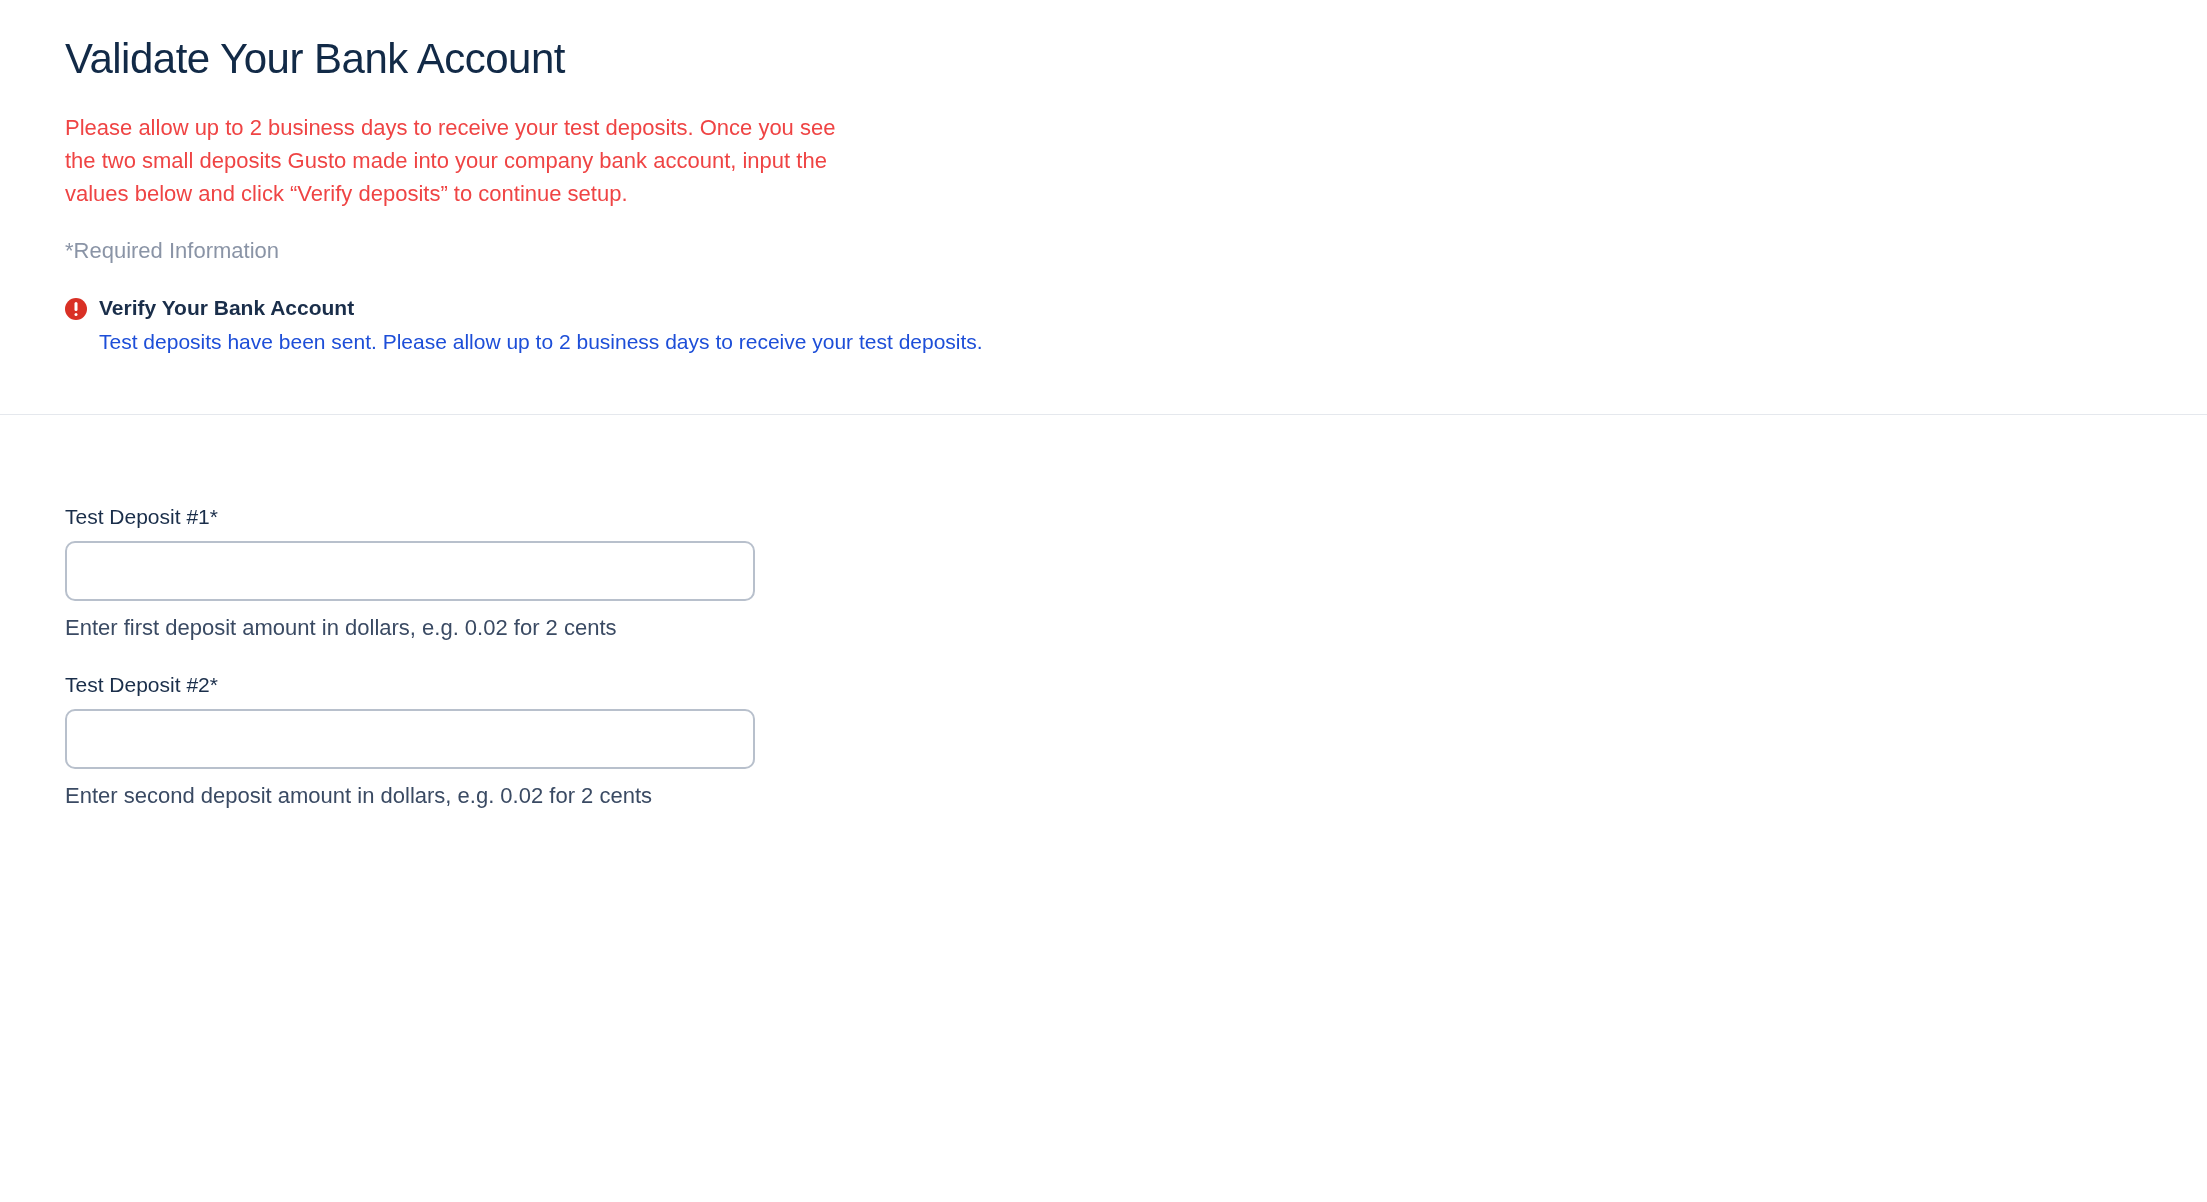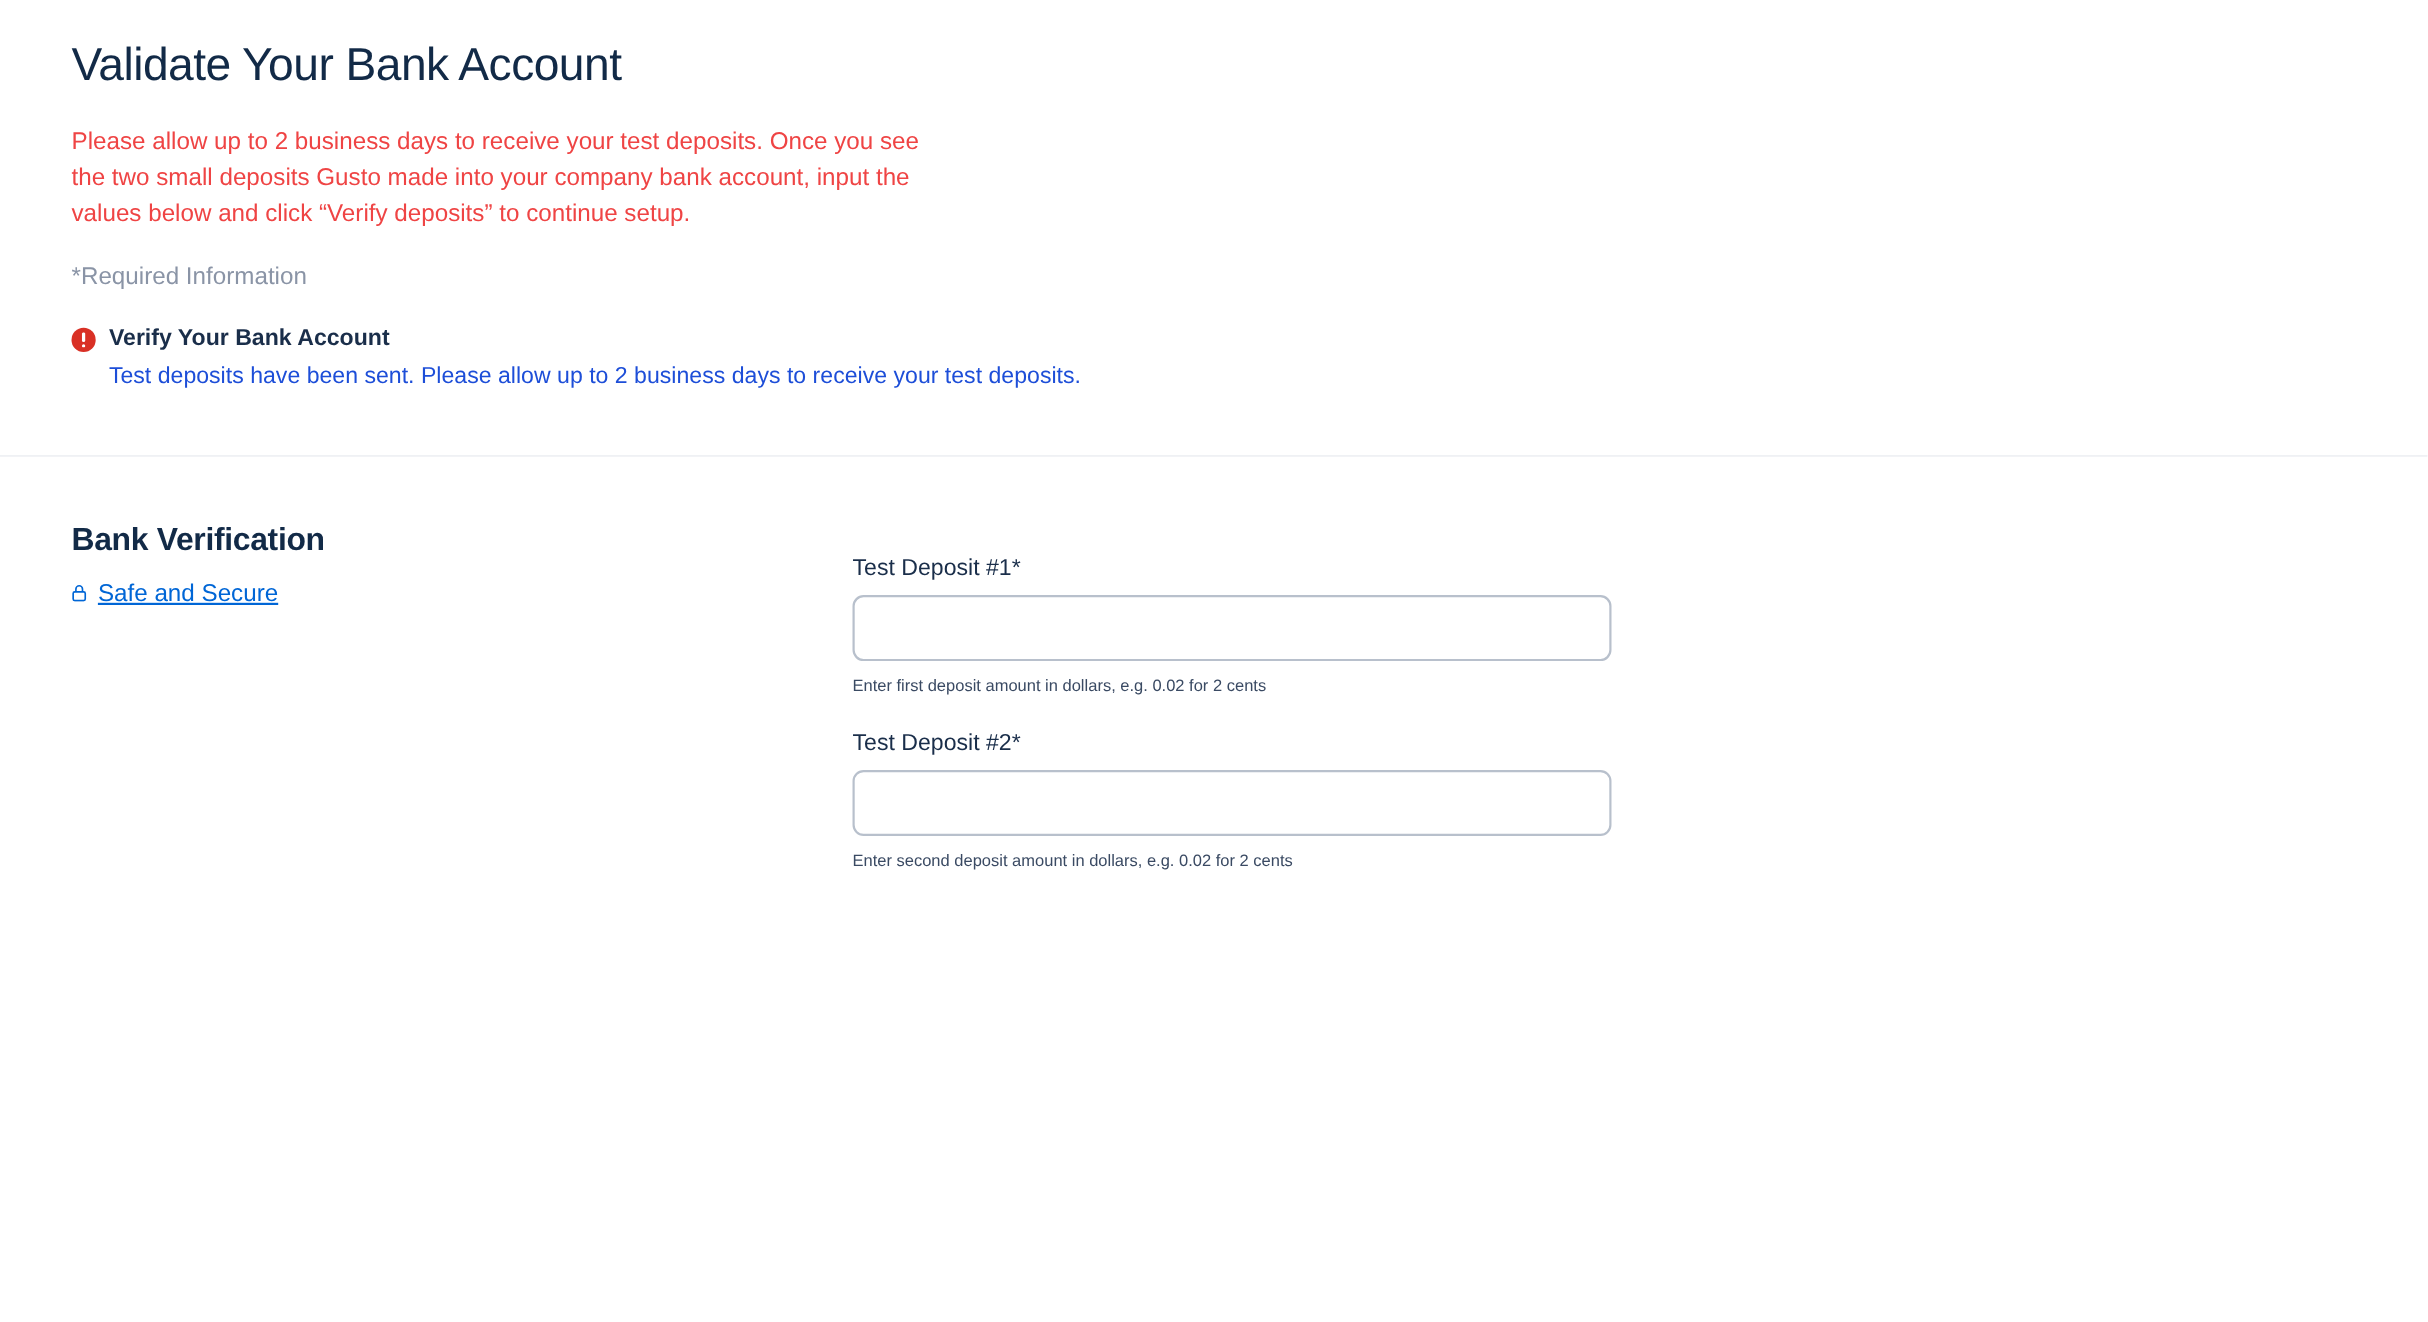--- a/index.html
+++ b/index.html
@@ -126,21 +126,21 @@
       max-width: 690px;
       height: 60px;
       border: 2px solid #b8c0cc;
       border-radius: 10px;
       padding: 0 16px;
       font-size: 20px;
       color: #1a2e4a;
       outline: none;
     }
     .helper-text {
-      font-size: 15px;
+      font-size: 22px;
       color: #3a4a63;
       margin-top: 14px;
     }
   </style>
 </head>
 <body>
 
 <div class="container">
   <h1 class="page-title">Validate Your Bank Account</h1>
 
@@ -155,30 +155,20 @@
         <circle cx="2" cy="12.5" r="1.5"></circle>
       </svg>
     </span>
     <span class="alert-title">Verify Your Bank Account</span>
   </div>
   <p class="alert-body">Test deposits have been sent. Please allow up to 2 business days to receive your test deposits.</p>
 
   <hr class="divider">
 
   <div class="two-col">
-    <div class="left-col">
-      <h2 class="section-heading">Bank Verification</h2>
-      <div class="safe-link-row">
-        <svg class="lock-icon" viewBox="0 0 14 16">
-          <rect x="1.5" y="7" width="11" height="8" rx="1.5"></rect>
-          <path d="M4 7 V4.5 a3 3 0 0 1 6 0 V7"></path>
-        </svg>
-        <a href="#" class="safe-link">Safe and Secure</a>
-      </div>
-    </div>
 
     <div class="right-col">
       <div class="field-group">
         <label class="field-label">Test Deposit #1*</label>
         <input type="text" class="text-input" value="" style="">
         <p class="helper-text">Enter first deposit amount in dollars, e.g. 0.02 for 2 cents</p>
       </div>
 
       <div class="field-group">
         <label class="field-label">Test Deposit #2*</label>

